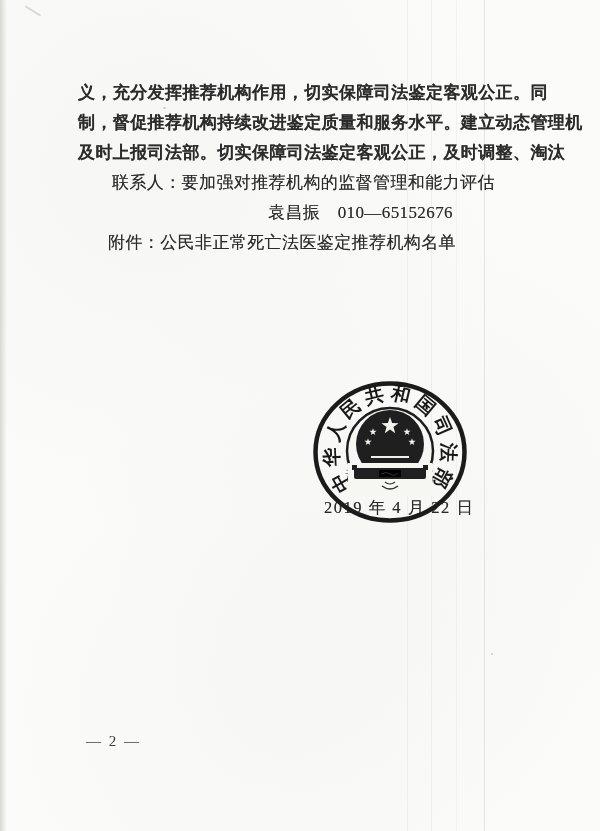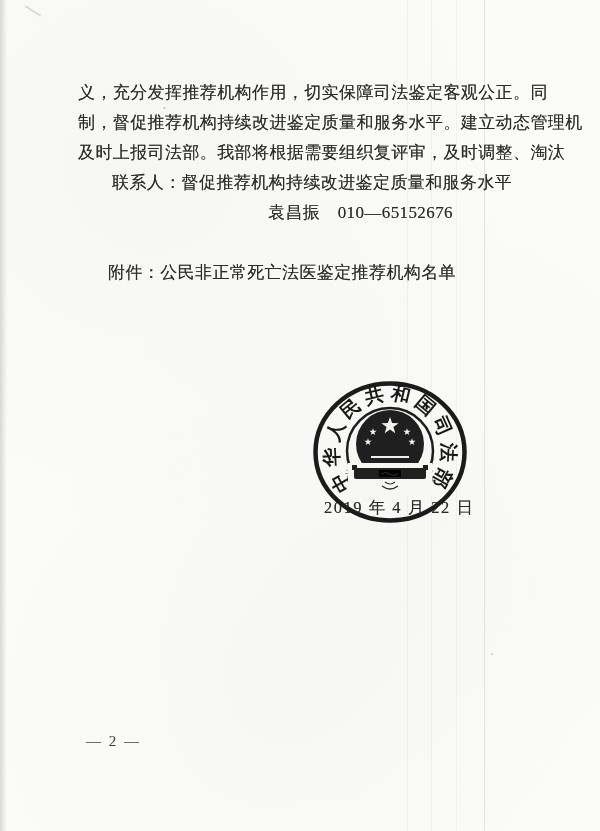--- a/index.html
+++ b/index.html
@@ -35,24 +35,24 @@
   .speck.s2{left:150px;top:96px;width:2px;height:2px;}
   .speck.s3{left:491px;top:653px;width:2px;height:2px;}
 
   
   .text-block{
     position:absolute;left:78px;top:78px;width:460px;
     font-size:17px;line-height:30px;letter-spacing:0.4px;
     color:#2b2b2b;white-space:nowrap;
     text-shadow:0 0 0.4px rgba(30,30,30,0.55);
   }
-  .bline{height:30px;}
+  .bline{height:30px;font-weight:bold;}
   .contact-line{height:30px;padding-left:34px;}
   .contact-detail{height:30px;padding-left:105px;text-align:center;}
-  .attachment-line{height:30px;margin-top:30px;padding-left:30px;}
+  .attachment-line{height:30px;padding-left:30px;}
 
   
   .seal-svg{position:absolute;left:311px;top:380px;width:158px;height:145px;z-index:3;}
   .seal-underlay{
     position:absolute;left:345px;top:466px;z-index:1;
     font-size:17px;letter-spacing:19px;color:rgba(70,70,68,0.55);
     white-space:nowrap;
   }
   .date-line{
     position:absolute;left:324px;top:497px;z-index:2;
@@ -76,22 +76,22 @@
   <div class="scanline l4"></div>
   <div class="scanline l3"></div>
   <div class="corner-mark"></div>
   <div class="speck s1"></div>
   <div class="speck s2"></div>
   <div class="speck s3"></div>
 
   <div class="text-block">
     <div class="bline">义，充分发挥推荐机构作用，切实保障司法鉴定客观公正。同</div>
     <div class="bline">制，督促推荐机构持续改进鉴定质量和服务水平。建立动态管理机</div>
-    <div class="bline">及时上报司法部。我部将根据需要组织复评审，及时调整、淘汰</div>
-    <div class="contact-line">联系人：督促推荐机构持续改进鉴定质量和服务水平</div>
+    <div class="bline">及时上报司法部。切实保障司法鉴定客观公正，及时调整、淘汰</div>
+    <div class="contact-line">联系人：要加强对推荐机构的监督管理和能力评估</div>
     <div class="contact-detail">袁昌振　010—65152676</div>
     <div class="attachment-line">附件：公民非正常死亡法医鉴定推荐机构名单</div>
   </div>
 
   <div class="seal-underlay">司法部</div>
 
   <div class="date-line">2019 年 4 月 22 日</div>
 
   <svg class="seal-svg" viewBox="0 0 158 145" aria-hidden="true">
 

